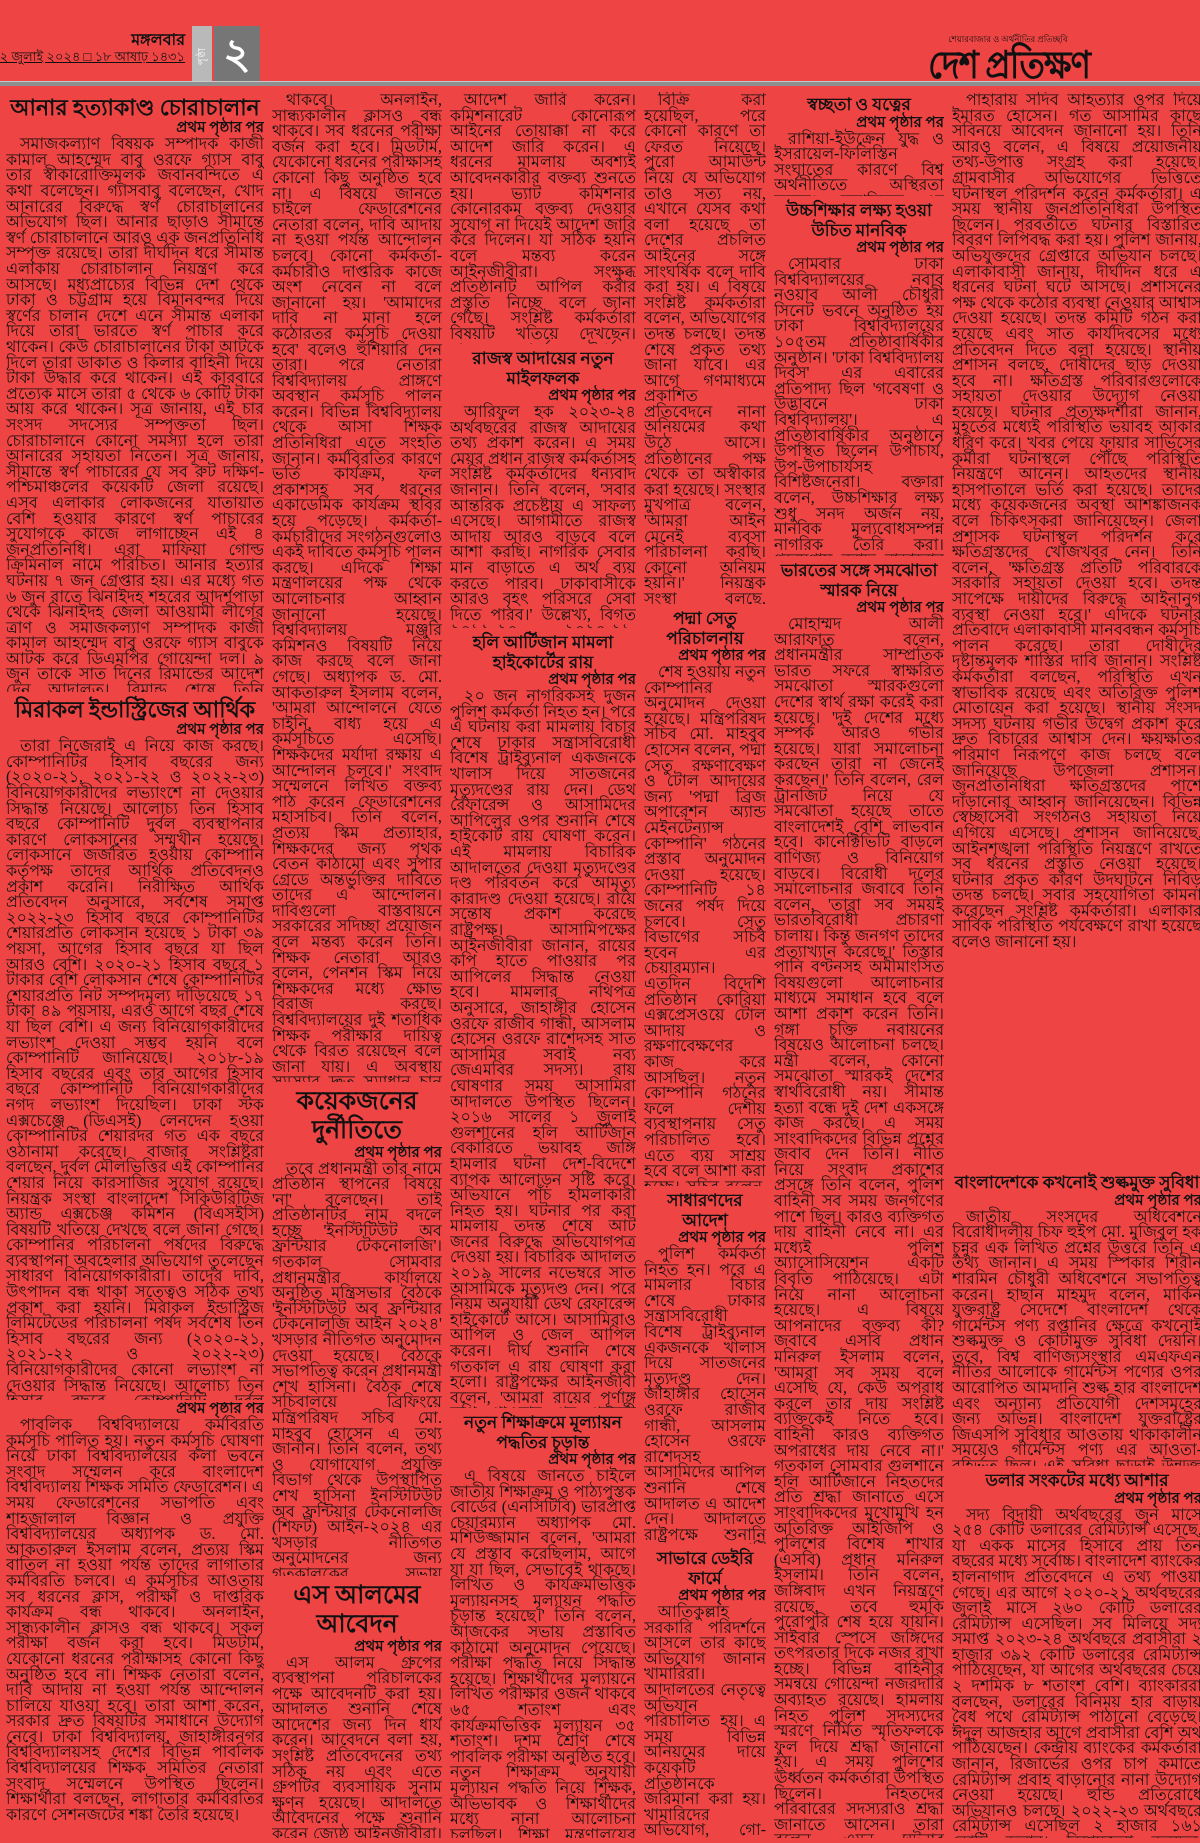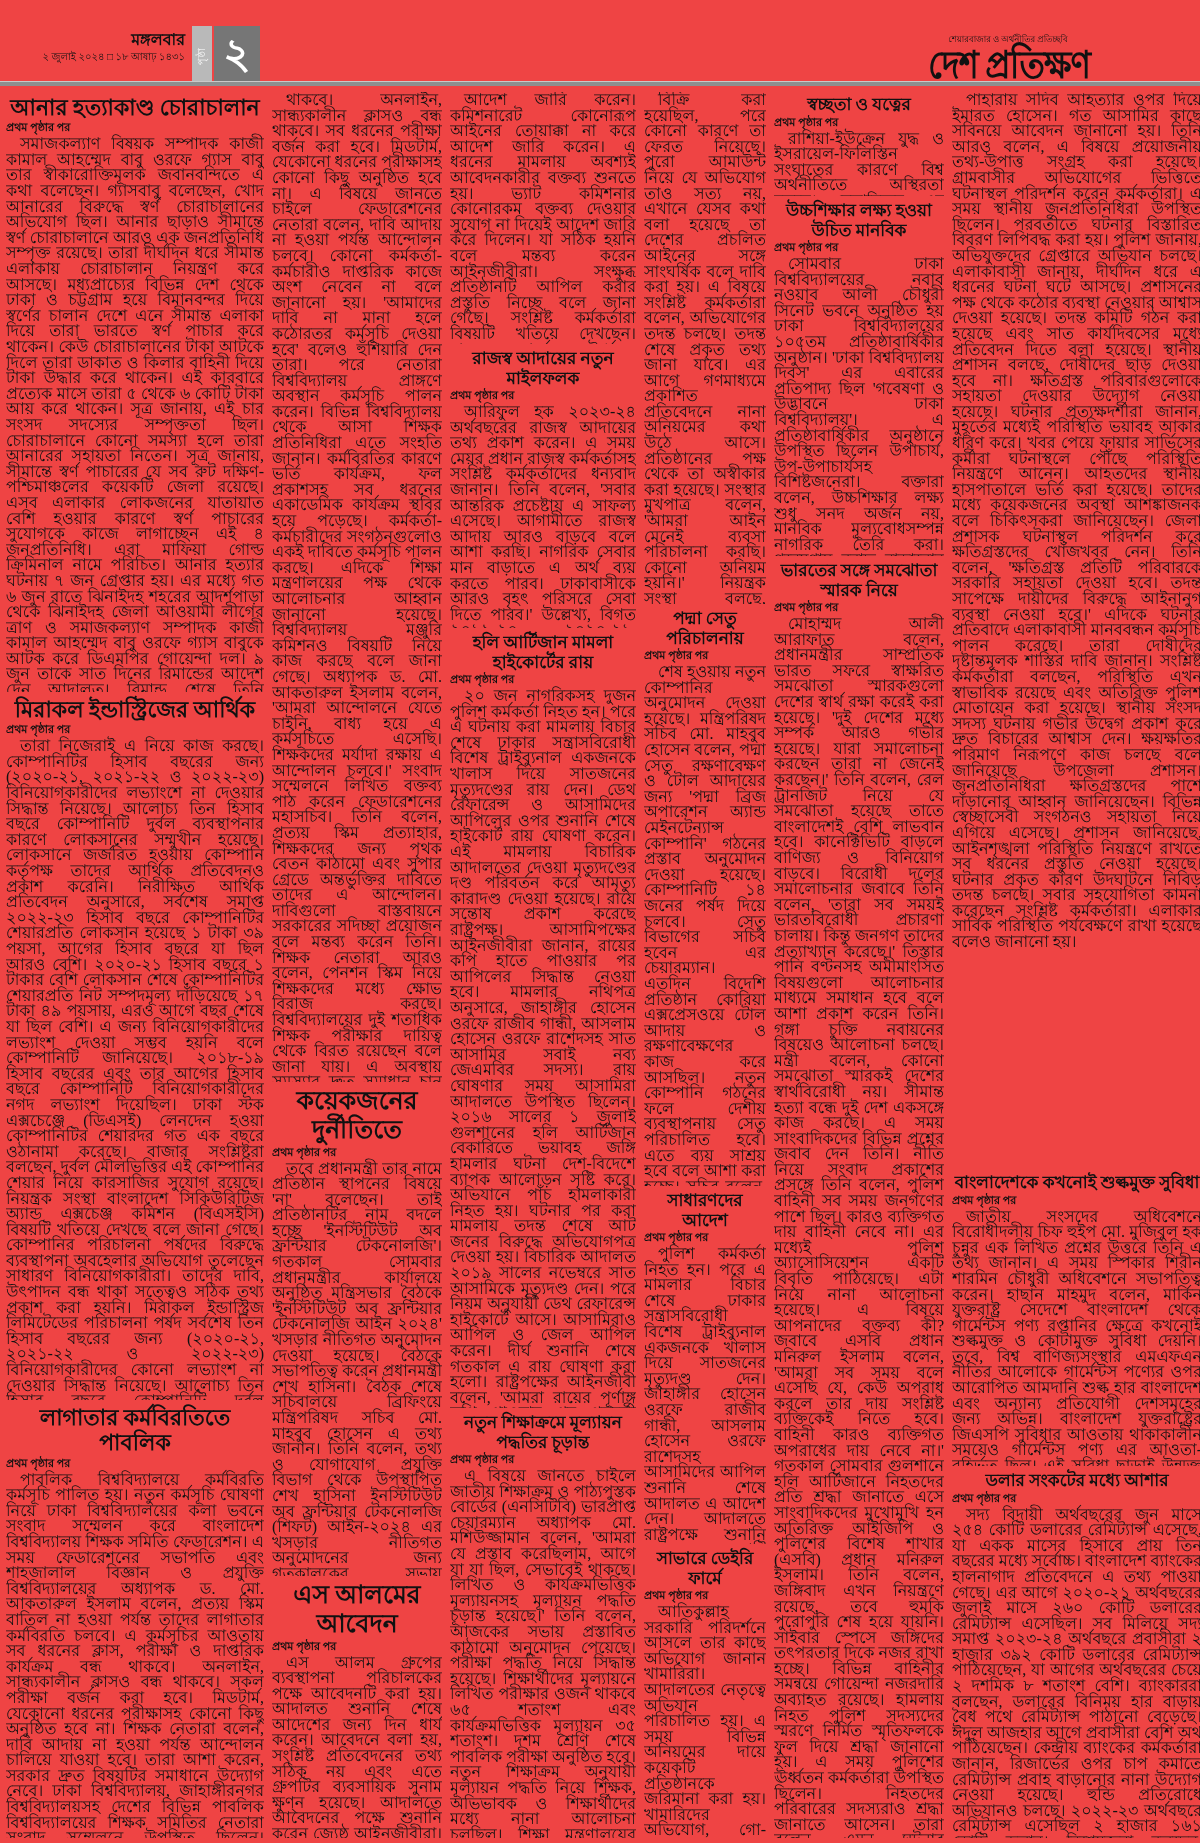--- a/index.html
+++ b/index.html
@@ -7,21 +7,21 @@
     position:relative;width:1200px;height:1843px;margin:0 auto;
     background:#ef4444;color:#111;overflow:hidden;
     font-family:"Liberation Serif", serif;
   }
   
   .header{position:absolute;left:0;top:0;width:1200px;height:88px;}
   .header-rule{position:absolute;left:0;top:81px;width:1200px;height:4px;
     background:#8f8f8f;border-top:1px solid #c9c9c9;}
   .dateblock{position:absolute;right:1015px;top:30px;text-align:right;white-space:nowrap;}
   .weekday{font-weight:bold;font-size:16px;line-height:19px;}
-  .dateline{font-size:10px;line-height:16px;}
+  .dateline{font-size:13px;line-height:16px;text-decoration:underline;}
   .pagestrip{position:absolute;left:192px;top:26px;width:20px;height:60px;
     background:#b9b9b9;color:#fff;display:flex;align-items:center;justify-content:center;}
   .pagestrip span{writing-mode:vertical-rl;transform:rotate(180deg);font-size:10px;letter-spacing:1px;}
   .pagebox{position:absolute;left:214px;top:26px;width:46px;height:60px;background:#767676;
     color:#fff;display:flex;align-items:center;justify-content:center;
     font-size:42px;font-weight:bold;}
   .section-title{position:absolute;left:272px;top:24px;font-size:37px;font-weight:bold;
     letter-spacing:0.5px;font-family:"Liberation Serif", serif;}
   .masthead{position:absolute;left:928px;top:34px;width:160px;text-align:center;}
   .masthead-tagline{font-size:8.5px;line-height:10px;font-weight:normal;}
@@ -31,21 +31,21 @@
   .cols{position:absolute;left:6px;top:92px;width:1188px;height:1746px;
     display:grid;grid-template-columns:258px 170px 186px 122px 170px 250px;
     column-gap:8px;}
   .col{overflow:hidden;}
   .article{overflow:hidden;position:relative;margin-bottom:2px;}
   .headline{font-weight:bold;text-align:center;line-height:1.15;
     padding:3px 0 1px 0;letter-spacing:0;}
   .hl-xl{font-size:22px;}
   .hl-lg{font-size:25px;}
   .hl-md{font-size:17px;}
-  .subhead{font-weight:bold;text-align:left;font-size:11px;line-height:13px;padding-bottom:2px;}
+  .subhead{font-weight:bold;text-align:right;font-size:15px;line-height:13px;padding-bottom:2px;}
   .body-text{font-size:16px;line-height:15.6px;text-align:justify;text-justify:inter-word;
     word-break:break-word;hyphens:none;}
   .body-text::before{content:"";display:inline-block;width:14px;}
 </style>
 </head>
 <body>
 
 <div class="page">
 
   <div class="header">
@@ -72,21 +72,20 @@
           <div class="headline hl-xl">আনার হত্যাকাণ্ড চোরাচালান</div>
           <div class="subhead">প্রথম পৃষ্ঠার পর</div>
           <div class="body-text">সমাজকল্যাণ বিষয়ক সম্পাদক কাজী কামাল আহম্মেদ বাবু ওরফে গ্যাস বাবু তার স্বীকারোক্তিমূলক জবানবন্দিতে এ কথা বলেছেন। গ্যাসবাবু বলেছেন, খোদ আনারের বিরুদ্ধে স্বর্ণ চোরাচালানের অভিযোগ ছিল। আনার ছাড়াও সীমান্তে স্বর্ণ চোরাচালানে আরও এক জনপ্রতিনিধি সম্পৃক্ত রয়েছে। তারা দীর্ঘদিন ধরে সীমান্ত এলাকায় চোরাচালান নিয়ন্ত্রণ করে আসছে। মধ্যপ্রাচ্যের বিভিন্ন দেশ থেকে ঢাকা ও চট্টগ্রাম হয়ে বিমানবন্দর দিয়ে স্বর্ণের চালান দেশে এনে সীমান্ত এলাকা দিয়ে তারা ভারতে স্বর্ণ পাচার করে থাকেন। কেউ চোরাচালানের টাকা আটকে দিলে তারা ডাকাত ও কিলার বাহিনী দিয়ে টাকা উদ্ধার করে থাকেন। এই কারবারে প্রত্যেক মাসে তারা ৫ থেকে ৬ কোটি টাকা আয় করে থাকেন। সূত্র জানায়, এই চার সংসদ সদস্যের সম্পৃক্ততা ছিল। চোরাচালানে কোনো সমস্যা হলে তারা আনারের সহায়তা নিতেন। সূত্র জানায়, সীমান্তে স্বর্ণ পাচারের যে সব রুট দক্ষিণ-পশ্চিমাঞ্চলের কয়েকটি জেলা রয়েছে। এসব এলাকার লোকজনের যাতায়াত বেশি হওয়ার কারণে স্বর্ণ পাচারের সুযোগকে কাজে লাগাচ্ছেন এই ৪ জনপ্রতিনিধি। এরা মাফিয়া গোল্ড ক্রিমিনাল নামে পরিচিত। আনার হত্যার ঘটনায় ৭ জন গ্রেপ্তার হয়। এর মধ্যে গত ৬ জুন রাতে ঝিনাইদহ শহরের আদর্শপাড়া থেকে ঝিনাইদহ জেলা আওয়ামী লীগের ত্রাণ ও সমাজকল্যাণ সম্পাদক কাজী কামাল আহম্মেদ বাবু ওরফে গ্যাস বাবুকে আটক করে ডিএমপির গোয়েন্দা দল। ৯ জুন তাকে সাত দিনের রিমান্ডের আদেশ দেন আদালত। রিমান্ড শেষে তিনি আদালতে স্বেচ্ছায় স্বীকারোক্তিমূলক জবানবন্দি দেন বলে জানা যায়। তিনি পুলিশকে সব তথ্য বিস্তারিতভাবে দিয়েছেন। সূত্র জানায়, স্বর্ণ পাচারের চক্রে আরও কয়েকজন জনপ্রতিনিধির নাম এসেছে এবং তদন্তকারী কর্মকর্তারা সেসব তথ্য যাচাই করে দেখছেন। তদন্ত সংশ্লিষ্টরা বলছেন, সীমান্ত এলাকায় চোরাচালান নিয়ন্ত্রণে দীর্ঘদিন ধরে একটি সংঘবদ্ধ চক্র সক্রিয় রয়েছে।</div>
         </div>
         <div class="article" style="height: 706px;">
           <div class="headline hl-xl">মিরাকল ইন্ডাস্ট্রিজের আর্থিক</div>
           <div class="subhead">প্রথম পৃষ্ঠার পর</div>
           <div class="body-text">তারা নিজেরাই এ নিয়ে কাজ করছে। কোম্পানিটির হিসাব বছরের জন্য (২০২০-২১, ২০২১-২২ ও ২০২২-২৩) বিনিয়োগকারীদের লভ্যাংশে না দেওয়ার সিদ্ধান্ত নিয়েছে। আলোচ্য তিন হিসাব বছরে কোম্পানিটি দুর্বল ব্যবস্থাপনার কারণে লোকসানের সম্মুখীন হয়েছে। লোকসানে জর্জরিত হওয়ায় কোম্পানি কর্তৃপক্ষ তাদের আর্থিক প্রতিবেদনও প্রকাশ করেনি। নিরীক্ষিত আর্থিক প্রতিবেদন অনুসারে, সর্বশেষ সমাপ্ত ২০২২-২৩ হিসাব বছরে কোম্পানিটির শেয়ারপ্রতি লোকসান হয়েছে ১ টাকা ৩৯ পয়সা, আগের হিসাব বছরে যা ছিল আরও বেশি। ২০২০-২১ হিসাব বছরে ১ টাকার বেশি লোকসান শেষে কোম্পানিটির শেয়ারপ্রতি নিট সম্পদমূল্য দাঁড়িয়েছে ১৭ টাকা ৪৯ পয়সায়, এরও আগে বছর শেষে যা ছিল বেশি। এ জন্য বিনিয়োগকারীদের লভ্যাংশ দেওয়া সম্ভব হয়নি বলে কোম্পানিটি জানিয়েছে। ২০১৮-১৯ হিসাব বছরের এবং তার আগের হিসাব বছরে কোম্পানিটি বিনিয়োগকারীদের নগদ লভ্যাংশ দিয়েছিল। ঢাকা স্টক এক্সচেঞ্জে (ডিএসই) লেনদেন হওয়া কোম্পানিটির শেয়ারদর গত এক বছরে ওঠানামা করেছে। বাজার সংশ্লিষ্টরা বলছেন, দুর্বল মৌলভিত্তির এই কোম্পানির শেয়ার নিয়ে কারসাজির সুযোগ রয়েছে। নিয়ন্ত্রক সংস্থা বাংলাদেশ সিকিউরিটিজ অ্যান্ড এক্সচেঞ্জ কমিশন (বিএসইসি) বিষয়টি খতিয়ে দেখছে বলে জানা গেছে। কোম্পানির পরিচালনা পর্ষদের বিরুদ্ধে ব্যবস্থাপনা অবহেলার অভিযোগ তুলেছেন সাধারণ বিনিয়োগকারীরা। তাদের দাবি, উৎপাদন বন্ধ থাকা সত্ত্বেও সঠিক তথ্য প্রকাশ করা হয়নি। মিরাকল ইন্ডাস্ট্রিজ লিমিটেডের পরিচালনা পর্ষদ সর্বশেষ তিন হিসাব বছরের জন্য (২০২০-২১, ২০২১-২২ ও ২০২২-২৩) বিনিয়োগকারীদের কোনো লভ্যাংশ না দেওয়ার সিদ্ধান্ত নিয়েছে। আলোচ্য তিন হিসাব বছরে কোম্পানিটি দুর্বল ব্যবস্থাপনার কারণে লোকসানের সম্মুখীন হয়েছে বলে উল্লেখ করা হয়েছে। লোকসানে জর্জরিত হওয়ায় কোম্পানি কর্তৃপক্ষ তাদের আর্থিক প্রতিবেদনও প্রকাশ করেনি।</div>
         </div>
         <div class="article" style="height: 440px;">
-          <div class="headline hl-xl">লাগাতার কর্মবিরতিতে পাবলিক</div>
           <div class="subhead">প্রথম পৃষ্ঠার পর</div>
           <div class="body-text">পাবলিক বিশ্ববিদ্যালয়ে কর্মবিরতি কর্মসূচি পালিত হয়। নতুন কর্মসূচি ঘোষণা নিয়ে ঢাকা বিশ্ববিদ্যালয়ের কলা ভবনে সংবাদ সম্মেলন করে বাংলাদেশ বিশ্ববিদ্যালয় শিক্ষক সমিতি ফেডারেশন। এ সময় ফেডারেশনের সভাপতি এবং শাহজালাল বিজ্ঞান ও প্রযুক্তি বিশ্ববিদ্যালয়ের অধ্যাপক ড. মো. আকতারুল ইসলাম বলেন, প্রত্যয় স্কিম বাতিল না হওয়া পর্যন্ত তাদের লাগাতার কর্মবিরতি চলবে। এ কর্মসূচির আওতায় সব ধরনের ক্লাস, পরীক্ষা ও দাপ্তরিক কার্যক্রম বন্ধ থাকবে। অনলাইন, সান্ধ্যকালীন ক্লাসও বন্ধ থাকবে। সকল পরীক্ষা বর্জন করা হবে। মিডটার্ম, যেকোনো ধরনের পরীক্ষাসহ কোনো কিছু অনুষ্ঠিত হবে না। শিক্ষক নেতারা বলেন, দাবি আদায় না হওয়া পর্যন্ত আন্দোলন চালিয়ে যাওয়া হবে। তারা আশা করেন, সরকার দ্রুত বিষয়টির সমাধানে উদ্যোগ নেবে। ঢাকা বিশ্ববিদ্যালয়, জাহাঙ্গীরনগর বিশ্ববিদ্যালয়সহ দেশের বিভিন্ন পাবলিক বিশ্ববিদ্যালয়ের শিক্ষক সমিতির নেতারা সংবাদ সম্মেলনে উপস্থিত ছিলেন। শিক্ষার্থীরা বলছেন, লাগাতার কর্মবিরতির কারণে সেশনজটের শঙ্কা তৈরি হয়েছে।</div>
         </div>
       </div>
       <div class="col">
         <div class="article" style="height: 990px;">
           <div class="body-text">থাকবে। অনলাইন, সান্ধ্যকালীন ক্লাসও বন্ধ থাকবে। সব ধরনের পরীক্ষা বর্জন করা হবে। মিডটার্ম, যেকোনো ধরনের পরীক্ষাসহ কোনো কিছু অনুষ্ঠিত হবে না। এ বিষয়ে জানতে চাইলে ফেডারেশনের নেতারা বলেন, দাবি আদায় না হওয়া পর্যন্ত আন্দোলন চলবে। কোনো কর্মকর্তা-কর্মচারীও দাপ্তরিক কাজে অংশ নেবেন না বলে জানানো হয়। 'আমাদের দাবি না মানা হলে কঠোরতর কর্মসূচি দেওয়া হবে' বলেও হুঁশিয়ারি দেন তারা। পরে নেতারা বিশ্ববিদ্যালয় প্রাঙ্গণে অবস্থান কর্মসূচি পালন করেন। বিভিন্ন বিশ্ববিদ্যালয় থেকে আসা শিক্ষক প্রতিনিধিরা এতে সংহতি জানান। কর্মবিরতির কারণে ভর্তি কার্যক্রম, ফল প্রকাশসহ সব ধরনের একাডেমিক কার্যক্রম স্থবির হয়ে পড়েছে। কর্মকর্তা-কর্মচারীদের সংগঠনগুলোও একই দাবিতে কর্মসূচি পালন করছে। এদিকে শিক্ষা মন্ত্রণালয়ের পক্ষ থেকে আলোচনার আহ্বান জানানো হয়েছে। বিশ্ববিদ্যালয় মঞ্জুরি কমিশনও বিষয়টি নিয়ে কাজ করছে বলে জানা গেছে। অধ্যাপক ড. মো. আকতারুল ইসলাম বলেন, 'আমরা আন্দোলনে যেতে চাইনি, বাধ্য হয়ে এ কর্মসূচিতে এসেছি। শিক্ষকদের মর্যাদা রক্ষায় এ আন্দোলন চলবে।' সংবাদ সম্মেলনে লিখিত বক্তব্য পাঠ করেন ফেডারেশনের মহাসচিব। তিনি বলেন, প্রত্যয় স্কিম প্রত্যাহার, শিক্ষকদের জন্য পৃথক বেতন কাঠামো এবং সুপার গ্রেডে অন্তর্ভুক্তির দাবিতে তাদের এ আন্দোলন। দাবিগুলো বাস্তবায়নে সরকারের সদিচ্ছা প্রয়োজন বলে মন্তব্য করেন তিনি। শিক্ষক নেতারা আরও বলেন, পেনশন স্কিম নিয়ে শিক্ষকদের মধ্যে ক্ষোভ বিরাজ করছে। বিশ্ববিদ্যালয়ের দুই শতাধিক শিক্ষক পরীক্ষার দায়িত্ব থেকে বিরত রয়েছেন বলে জানা যায়। এ অবস্থায় সমস্যার দ্রুত সমাধান চান অভিভাবকরাও। বিশ্ববিদ্যালয়ের ভারপ্রাপ্ত রেজিস্ট্রার বলেন, পরিস্থিতি স্বাভাবিক হলে ক্ষতি পুষিয়ে নিতে বিশেষ ব্যবস্থা নেওয়া হবে। শিক্ষার্থীদের উদ্বেগ বিবেচনায় নিয়ে উভয় পক্ষ আলোচনায় বসবে বলে আশা প্রকাশ করা হয়েছে। এদিকে গতকাল বিভিন্ন বিশ্ববিদ্যালয়ে কর্মবিরতির পাশাপাশি অবস্থান কর্মসূচিও পালিত হয়েছে।</div>
         </div>
         <div class="article" style="height: 492px;">
           <div class="headline hl-lg">কয়েকজনের দুর্নীতিতে</div>

